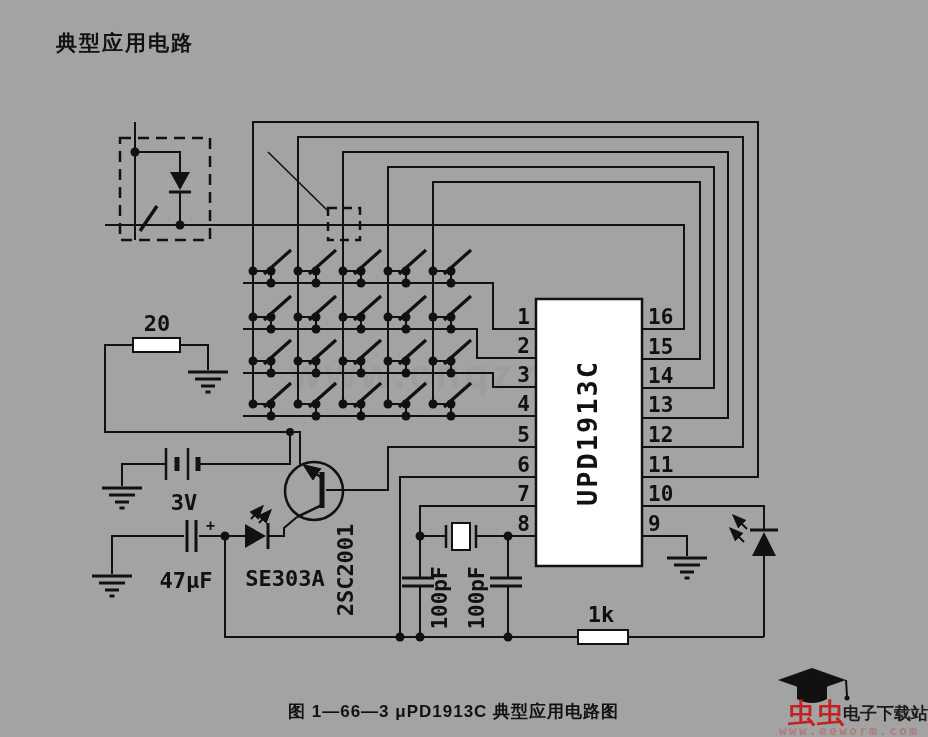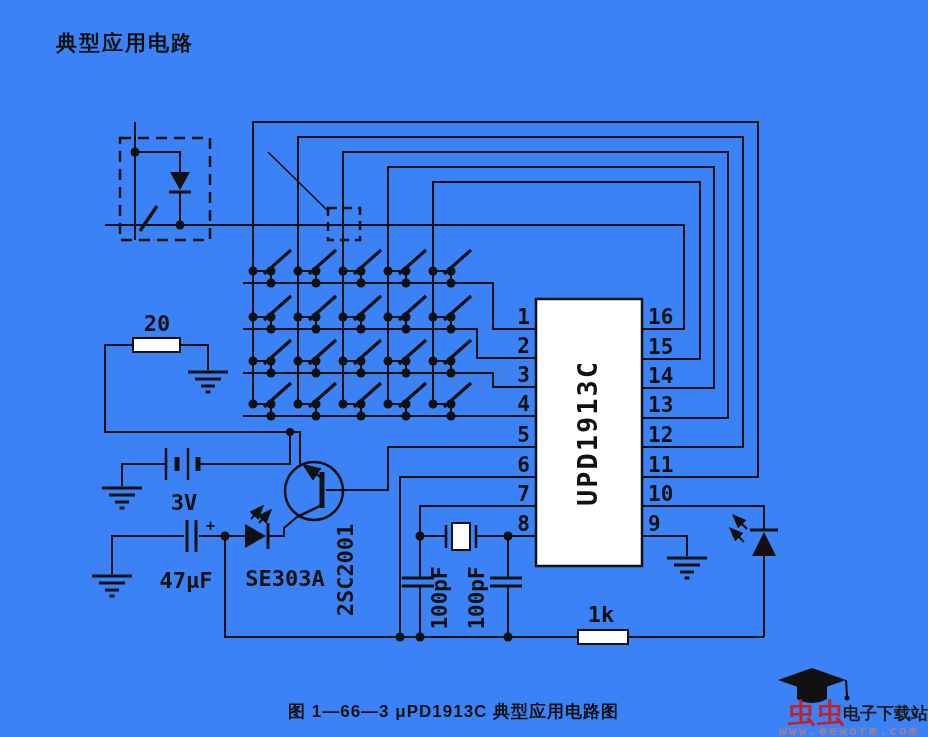--- a/index.html
+++ b/index.html
@@ -1,16 +1,16 @@
 <!DOCTYPE html>
 <html><head>
 <meta charset="utf-8">
 <style>
   html,body{margin:0;padding:0;background:#ffffff;}
-  .stage{position:relative;width:928px;height:737px;background:#3b82f6;overflow:hidden;
+  .stage{position:relative;width:928px;height:737px;background:#a3a3a3;overflow:hidden;
          font-family:"Liberation Sans","DejaVu Sans",sans-serif;}
   svg text{user-select:none;}
   .mono{font-family:"DejaVu Sans Mono","Liberation Mono",monospace;font-weight:bold;}
   .cjk{font-family:"Liberation Sans","DejaVu Sans",sans-serif;font-weight:bold;}
 </style>
 </head>
 <body>
 
 <div class="stage">
 <svg width="928" height="737" viewBox="0 0 928 737" xmlns="http://www.w3.org/2000/svg">

